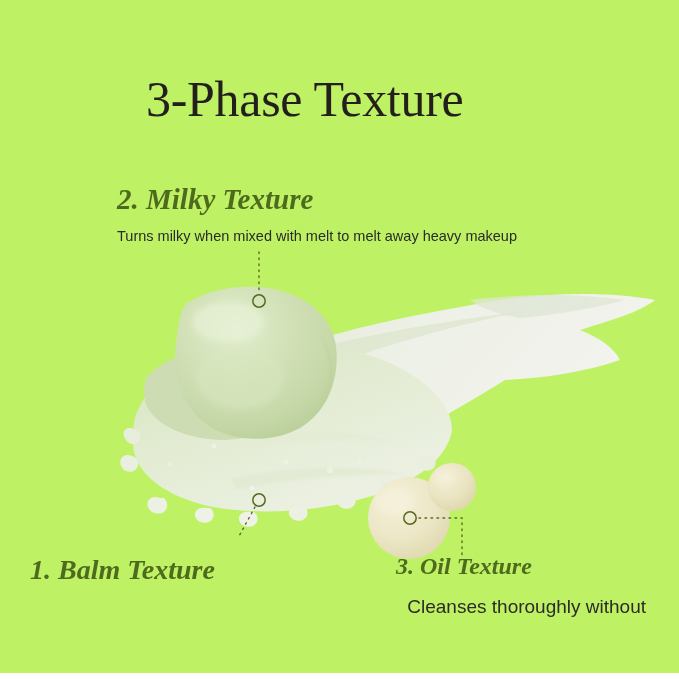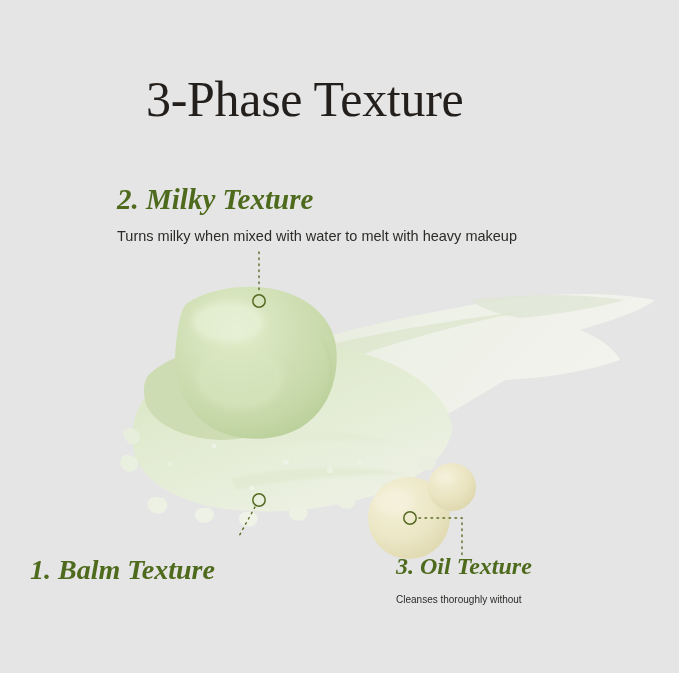--- a/index.html
+++ b/index.html
@@ -9,21 +9,21 @@
   body {
     width: 679px;
     height: 679px;
     overflow: hidden;
     font-family: "Liberation Sans", sans-serif;
   }
   #infographic {
     position: relative;
     width: 679px;
     height: 673px;
-    background: #e5e5e5;
+    background: #bef264;
   }
 
   
   #texture-art {
     position: absolute;
     left: 0;
     top: 0;
     width: 679px;
     height: 679px;
   }
@@ -92,23 +92,24 @@
     left: 396px;
     top: 554px;
     width: 270px;
   }
   #callout-oil .callout-title {
     font-size: 24px;
     line-height: 1.0;
   }
   #callout-oil .callout-body {
     margin-top: 13px;
-    font-size: 10px;
+    font-size: 19px;
     line-height: 1.72;
     width: 250px;
+    text-align: right;
   }
 
   
   #leaders {
     position: absolute;
     left: 0;
     top: 0;
     width: 679px;
     height: 679px;
     pointer-events: none;
@@ -253,21 +254,21 @@
     <polyline points="419,518 462,518 462,556" fill="none" stroke="#5a6b24" stroke-width="1.4" stroke-dasharray="1.6 4.4" stroke-linecap="round"></polyline>
     <circle cx="410" cy="518" r="6.2" fill="none" stroke="#566a22" stroke-width="1.5"></circle>
   </svg>
 
   <h1 class="headline">
     <span class="headline-line">3-Phase Texture</span>
   </h1>
 
   <div class="callout" id="callout-milky">
     <div class="callout-title">2. Milky Texture</div>
-    <div class="callout-body">Turns milky when mixed with water to melt with heavy makeup</div>
+    <div class="callout-body">Turns milky when mixed with melt to melt away heavy makeup</div>
   </div>
 
   <div class="callout" id="callout-balm">
     <div class="callout-title">1. Balm Texture</div>
   </div>
 
   <div class="callout" id="callout-oil">
     <div class="callout-title">3. Oil Texture</div>
     <div class="callout-body">
       <div>Cleanses thoroughly without</div>

